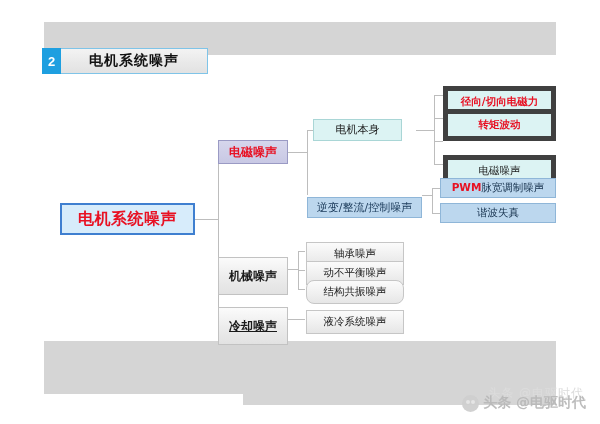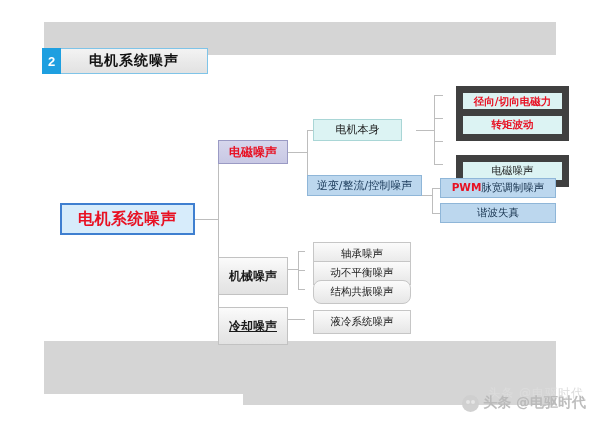--- a/index.html
+++ b/index.html
@@ -78,42 +78,42 @@
   .n-cool{left:218px;top:307px;text-decoration:underline;}
 
   
   .n-cyan2{
     left:313px;top:119px;width:89px;height:22px;
     background:#dcf3f3;border:1px solid #a9d6d6;
     color:#1a1a1a;font-size:11px;
   }
   
   .n-blue2{
-    left:307px;top:175px;width:115px;height:21px;
+    left:307px;top:197px;width:115px;height:21px;
     background:#bcd7ee;border:1px solid #8fb6d8;
     color:#1a3a5a;font-size:11px;
   }
 
   
   .n-cyan3{
     left:443px;top:0;width:113px;height:32px;
-    background:#dcf3f3;border:7px solid #404040;
-    font-size:10.5px;color:#1a1a1a;margin-left:13px;
+    background:#dcf3f3;border:5px solid #404040;
+    font-size:10.5px;color:#1a1a1a;
   }
   .leaf-red{color:#e81123;font-weight:bold;}
   
   .n-blue3{
     left:440px;width:116px;height:20px;
     background:#bcd7ee;border:1px solid #8fb6d8;
     font-size:10.5px;color:#16314d;
   }
   .pwm-red{color:#e81123;font-weight:bold;}
   
   .n-grey2{
-    left:313px;width:98px;height:24px;
+    left:306px;width:98px;height:24px;
     background:linear-gradient(to bottom,#fbfbfb 0%,#f0f0f0 55%,#e6e6e6 100%);
     border:1px solid #c6c6c6;
     font-size:10.5px;color:#1a1a1a;
   }
 
   
   .ln{position:absolute;background:#bdbdbd;}
   .lnh{height:1px;}
   .lnv{width:1px;}
 

